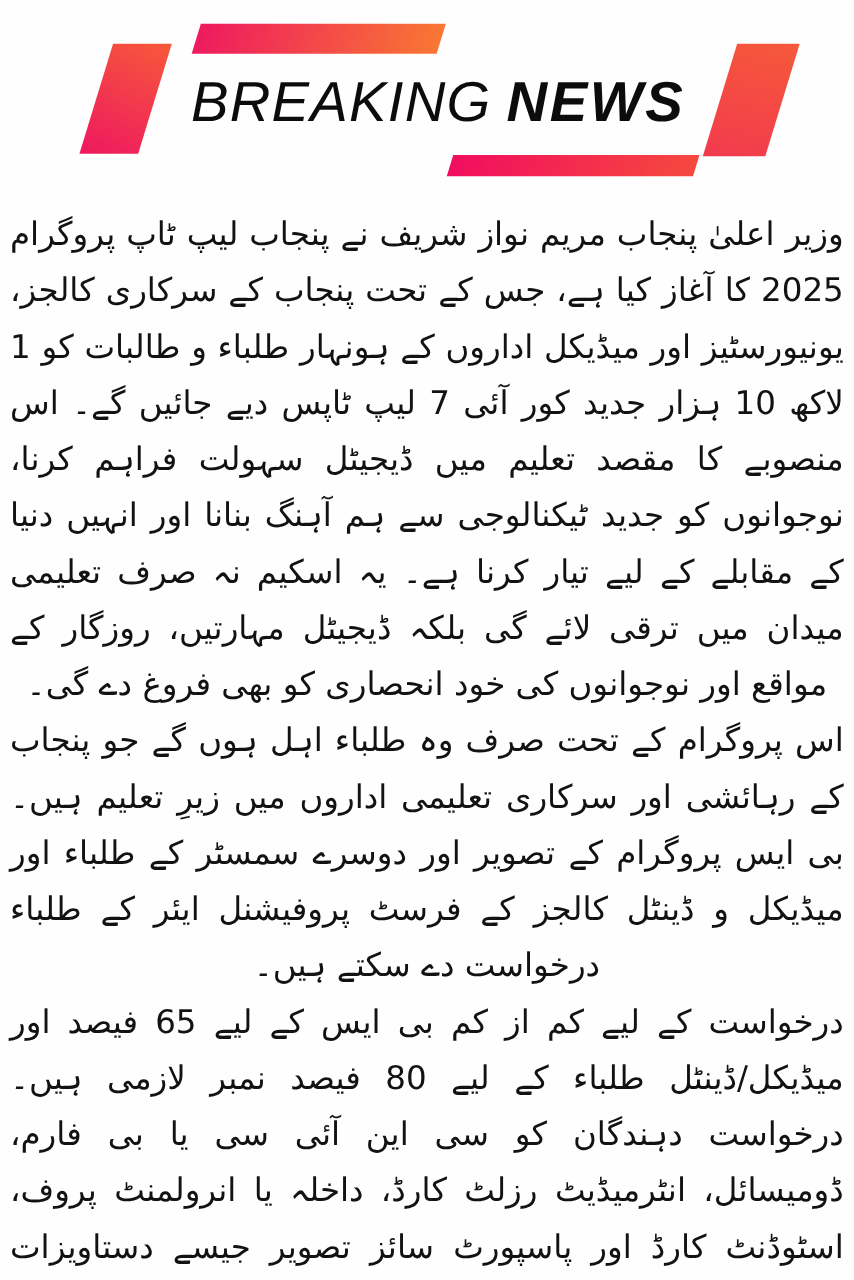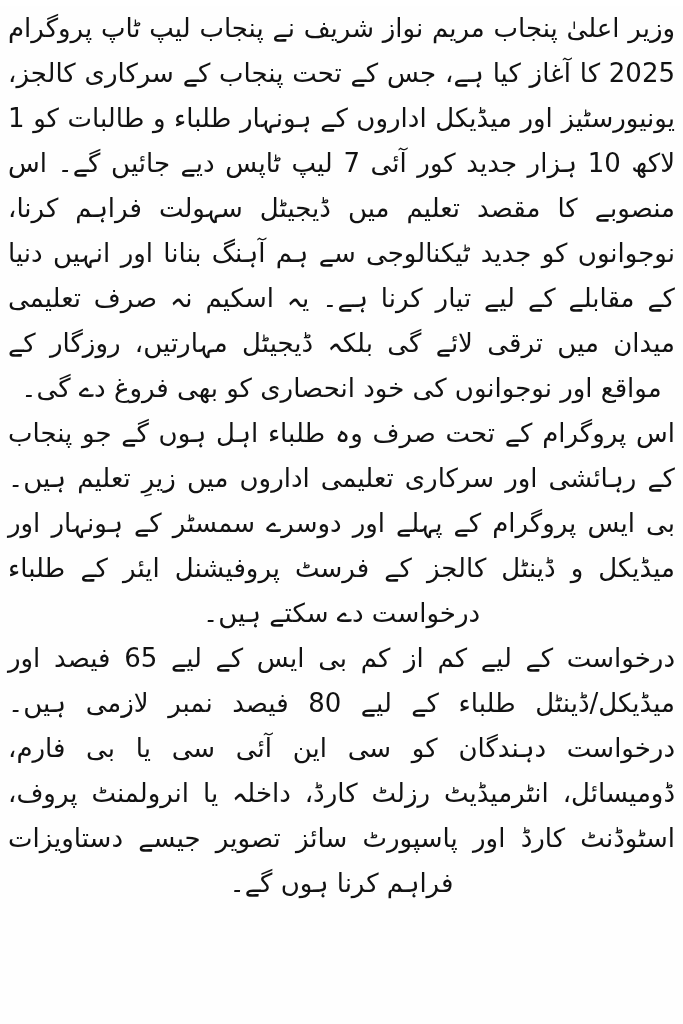--- a/index.html
+++ b/index.html
@@ -79,21 +79,30 @@
   .article p {
     margin: 0;
     padding: 0;
   }
 </style>
 </head>
 <body>
 
 <div class="page">
 
+  <div class="banner">
+    <div class="shape stripe-top"></div>
+    <div class="shape block-left"></div>
+    <div class="shape block-right"></div>
+    <div class="shape stripe-bottom"></div>
+    <div class="banner-title">
+      <span class="regular">BREAKING</span><span class="bold">NEWS</span>
+    </div>
+  </div>
 
   <div class="article" dir="rtl" lang="ur">
     <p>وزیر اعلیٰ پنجاب مریم نواز شریف نے پنجاب لیپ ٹاپ پروگرام 2025 کا آغاز کیا ہے، جس کے تحت پنجاب کے سرکاری کالجز، یونیورسٹیز اور میڈیکل اداروں کے ہونہار طلباء و طالبات کو 1 لاکھ 10 ہزار جدید کور آئی 7 لیپ ٹاپس دیے جائیں گے۔ اس منصوبے کا مقصد تعلیم میں ڈیجیٹل سہولت فراہم کرنا، نوجوانوں کو جدید ٹیکنالوجی سے ہم آہنگ بنانا اور انہیں دنیا کے مقابلے کے لیے تیار کرنا ہے۔ یہ اسکیم نہ صرف تعلیمی میدان میں ترقی لائے گی بلکہ ڈیجیٹل مہارتیں، روزگار کے مواقع اور نوجوانوں کی خود انحصاری کو بھی فروغ دے گی۔</p>
-    <p>اس پروگرام کے تحت صرف وہ طلباء اہل ہوں گے جو پنجاب کے رہائشی اور سرکاری تعلیمی اداروں میں زیرِ تعلیم ہیں۔ بی ایس پروگرام کے پہلے اور دوسرے سمسٹر کے ہونہار اور میڈیکل و ڈینٹل کالجز کے فرسٹ پروفیشنل ایئر کے طلباء درخواست دے سکتے ہیں۔</p>
+    <p>اس پروگرام کے تحت صرف وہ طلباء اہل ہوں گے جو پنجاب کے رہائشی اور سرکاری تعلیمی اداروں میں زیرِ تعلیم ہیں۔ بی ایس پروگرام کے تصویر اور دوسرے سمسٹر کے طلباء اور میڈیکل و ڈینٹل کالجز کے فرسٹ پروفیشنل ایئر کے طلباء درخواست دے سکتے ہیں۔</p>
     <p>درخواست کے لیے کم از کم بی ایس کے لیے 65 فیصد اور میڈیکل/ڈینٹل طلباء کے لیے 80 فیصد نمبر لازمی ہیں۔ درخواست دہندگان کو سی این آئی سی یا بی فارم، ڈومیسائل، انٹرمیڈیٹ رزلٹ کارڈ، داخلہ یا انرولمنٹ پروف، اسٹوڈنٹ کارڈ اور پاسپورٹ سائز تصویر جیسے دستاویزات فراہم کرنا ہوں گے۔</p>
 
   </div>
 
 </div>
 
 </body></html>

